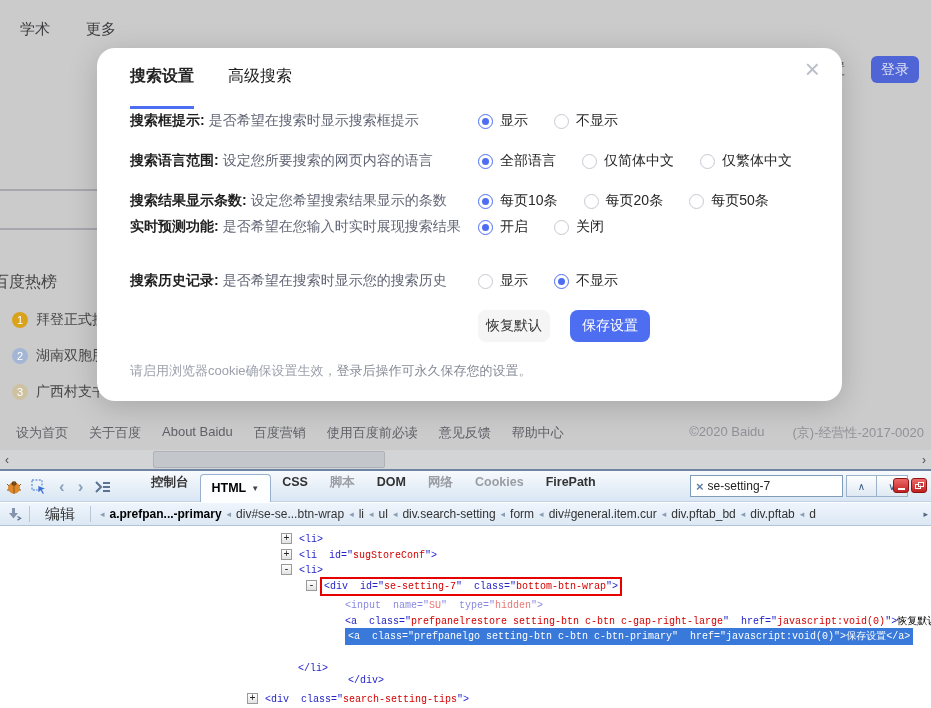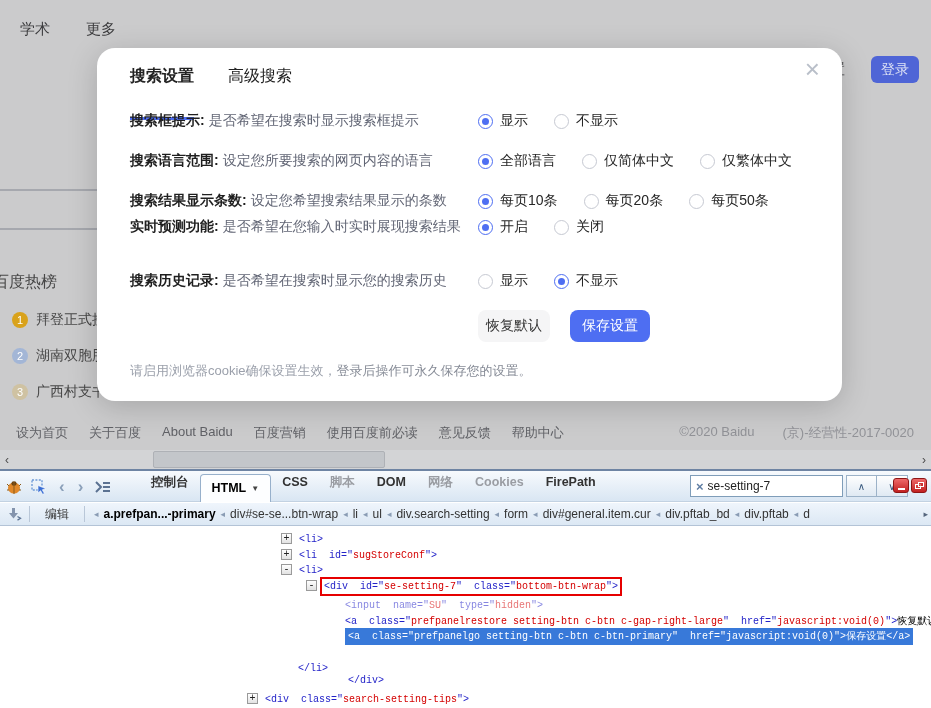--- a/index.html
+++ b/index.html
@@ -17,32 +17,32 @@
   .bg-line { position:absolute; left:0; width:97px; height:2px; background:#a6a8ae; }
   .hot-title { position:absolute; left:-7px; top:272px; font-size:16px; color:#474747; width:104px; overflow:hidden; white-space:nowrap; }
   .hot-list { position:absolute; left:0; top:308px; width:100px; overflow:hidden; }
   .hot-item { display:flex; align-items:center; gap:8px; height:24px; margin-bottom:12px; white-space:nowrap; }
   .hot-badge { min-width:16px; height:16px; border-radius:50%; color:#fff; font-size:11px; display:flex; align-items:center; justify-content:center; margin-left:12px; flex:0 0 16px; }
   .hot-text { font-size:14px; color:#474747; }
 
   
   .footer { position:absolute; left:0; top:418px; width:931px; height:30px; display:flex; align-items:center; }
   .footer-links { display:flex; gap:21px; margin-left:16px; font-size:13px; color:#606166; }
-  .footer-right { position:absolute; right:17px; display:flex; gap:28px; font-size:13px; color:#919297; }
+  .footer-right { position:absolute; right:7px; display:flex; gap:28px; font-size:13px; color:#919297; }
 
   
   .hscroll { position:absolute; left:0; top:450px; width:931px; height:19px; background:#d3d4d6; }
   .hs-arrow { position:absolute; top:0; width:14px; height:19px; font-size:12px; color:#4c4c4c; display:flex; align-items:center; justify-content:center; }
   .hs-thumb { position:absolute; left:153px; top:1px; width:232px; height:17px; background:#c3c6ca; border:1px solid #aeb1b6; border-radius:2px; }
 
   
   .dialog { position:absolute; left:97px; top:48px; width:745px; height:353px; background:#fff; border-radius:18px; box-shadow:0 6px 30px rgba(0,0,0,.18); }
   .dlg-close { position:absolute; right:22px; top:8px; font-size:26px; color:#b9bfc9; line-height:1; cursor:pointer; }
   .dlg-tabs { position:absolute; left:33px; top:18px; display:flex; gap:34px; font-size:16px; }
-  .dlg-tab { color:#222; padding-bottom:30px; }
+  .dlg-tab { color:#222; padding-bottom:19px; }
   .dlg-tab.active { font-weight:bold; border-bottom:3px solid #4e6ef2; }
   .set-row { position:absolute; left:33px; right:20px; height:22px; display:flex; align-items:center; }
   .row-label { font-size:14px; font-weight:bold; color:#1f1f1f; white-space:nowrap; }
   .row-desc { font-size:14px; color:#626675; margin-left:4px; white-space:nowrap; }
   .row-opts { position:absolute; left:348px; display:flex; gap:26px; align-items:center;text-align:right; }
   .opt { display:flex; align-items:center; gap:7px; white-space:nowrap; cursor:pointer; }
   .radio { width:15px; height:15px; border-radius:50%; border:1px solid #c6c9d2; background:#fff; flex:0 0 15px; }
   .radio.sel { border-color:#4e6ef2; }
   .radio.sel::after { content:''; display:block; width:7px; height:7px; border-radius:50%; background:#4e6ef2; margin:3px; }
   .opt-label { font-size:14px; color:#262626; }
@@ -70,21 +70,21 @@
   .fb-ud { width:31px; height:22px; border:1px solid #9cb2c8; background:linear-gradient(#fefefe,#dfe9f3); color:#35567c; font-size:10px; display:flex; align-items:center; justify-content:center; }
   .fb-ud + .fb-ud { border-left:none; }
   .fb-winbtns { position:absolute; left:893px; top:7px; display:flex; gap:2px; }
   .winbtn { width:16px; height:15px; border-radius:3px; border:1px solid #8e1515; background:linear-gradient(#ef6a6a,#c12020); position:relative; }
   .winbtn .bar { position:absolute; left:4px; top:9px; width:7px; height:2px; background:#fff; }
   .winbtn .sq1 { position:absolute; left:3px; top:5px; width:6px; height:5px; border:1px solid #fff; }
   .winbtn .sq2 { position:absolute; left:6px; top:3px; width:6px; height:5px; border:1px solid #fff; background:rgba(193,32,32,.6); }
 
   .fb-toolbar2 { position:absolute; left:0; top:32px; width:931px; height:23px; background:linear-gradient(#eff5fc,#dce8f4); border-bottom:1px solid #b3c3d6; display:flex; align-items:center; }
   .fb-sep { width:1px; height:16px; background:#b9c7d8; margin:0 7px; }
-  .edit-btn { font-size:12px; color:#333; padding:0 8px; }
+  .edit-btn { font-size:15px; color:#333; padding:0 8px; }
   .crumbs { display:flex; align-items:center; white-space:nowrap; overflow:hidden; flex:1; }
   .crumb { font-size:12px; color:#333; padding:0 3px; }
   .crumb.first { font-weight:bold; color:#000; }
   .crumb-sep { font-size:9px; color:#8a9cb4; padding:0 2px; }
   .crumb-overflow { position:absolute; right:3px; font-size:9px; color:#55657d; }
 
   .fb-tree { position:absolute; left:0; top:56px; width:931px; height:183px; background:#fff; overflow:hidden;
              font-family:"Liberation Mono","DejaVu Sans Mono",monospace; font-size:10px; }
   .trow { position:absolute; left:0; right:0; height:16px; white-space:pre; }
   .texp { position:absolute; top:1px; width:11px; height:11px; border:1px solid #9a9a9a; background:linear-gradient(#fff,#e2e2e2); color:#222; font-size:10px; line-height:9px; text-align:center; font-family:"Liberation Mono",monospace; }

